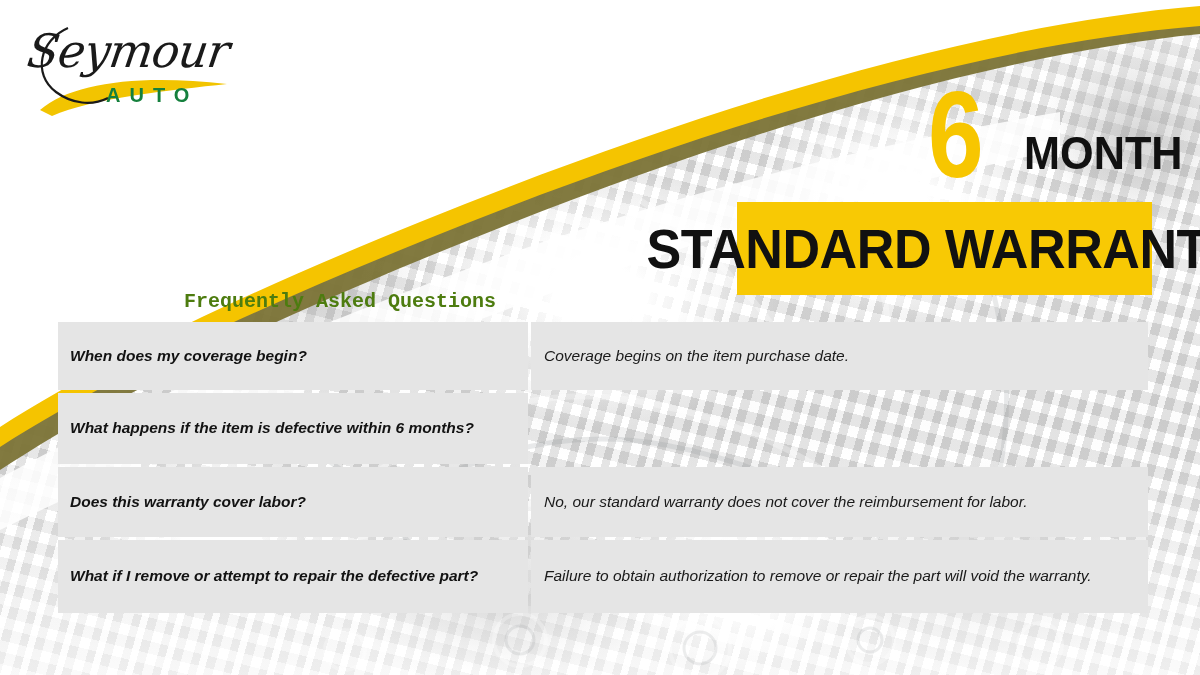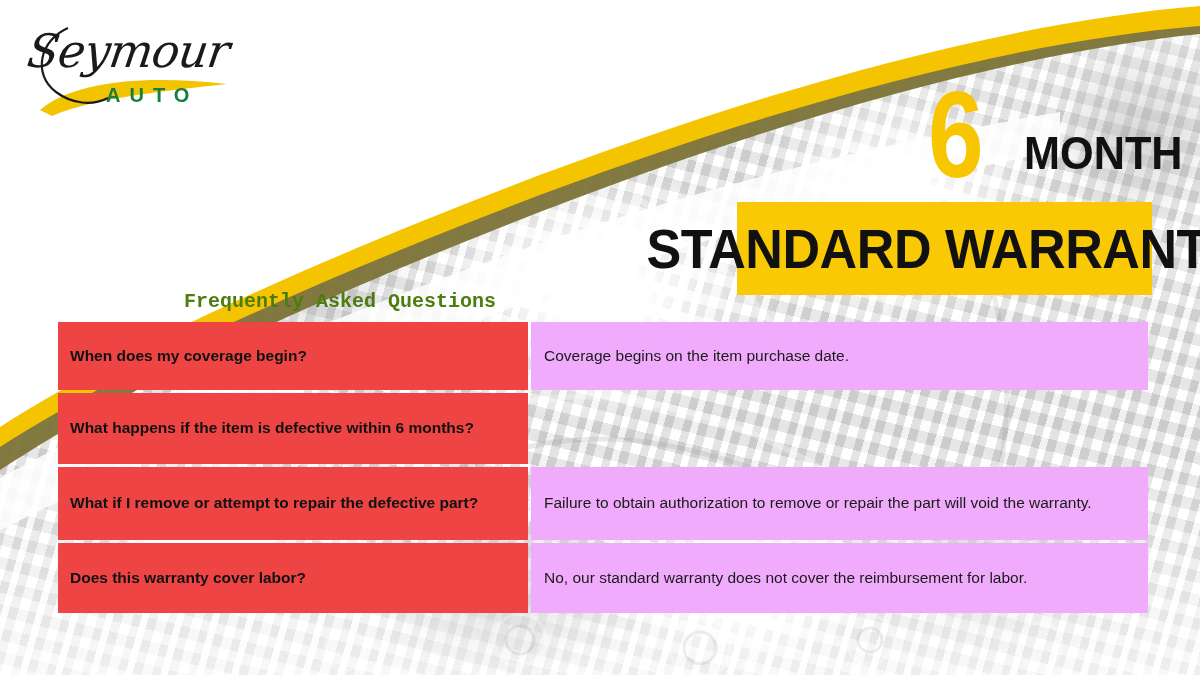--- a/index.html
+++ b/index.html
@@ -164,43 +164,45 @@
     flex-direction: column;
     gap: 3px;
   }
   .faq-row {
     display: flex;
     gap: 3px;
   }
   .q-cell {
     width: 470px;
     flex: 0 0 470px;
-    background: #ef4444;
+    background: #e5e5e5;
     color: #121212;
     font-weight: 700;
     font-size: 15.5px;
     line-height: 1.35;
     padding: 0 10px 0 12px;
     display: flex;
     align-items: center;
     box-sizing: border-box;
+    font-style: italic;
   }
   .a-cell {
     flex: 1 1 auto;
-    background: #f0abfc;
+    background: #e5e5e5;
     color: #1a1a1a;
     font-weight: 400;
     font-size: 15.5px;
     line-height: 1.35;
     padding: 0 14px 0 13px;
     display: flex;
     align-items: center;
     text-align: justify;
     text-justify: inter-word;
     box-sizing: border-box;
+    font-style: italic;
   }
   .a-cell span { display: block; width: 100%; }
   .row-h1 .q-cell, .row-h1 .a-cell { height: 68px; }
   .row-h2 .q-cell, .row-h2 .a-cell { height: 71px; }
   .row-h3 .q-cell, .row-h3 .a-cell { height: 70px; }
   .row-h4 .q-cell, .row-h4 .a-cell { height: 73px; }
 </style>
 </head>
 <body>
 
@@ -268,27 +270,27 @@
   <div class="faq-table">
     <div class="faq-row row-h1">
       <div class="q-cell">When does my coverage begin?</div>
       <div class="a-cell">
           <span>Coverage begins on the item purchase date.</span>
         </div>
     </div>
     <div class="faq-row row-h2">
       <div class="q-cell">What happens if the item is defective within 6 months?</div>
     </div>
+    <div class="faq-row row-h3">
+      <div class="q-cell">Does this warranty cover labor?</div>
+      <div class="a-cell">
+          <span>No, our standard warranty does not cover the reimbursement for labor.</span>
+        </div>
+    </div>
     <div class="faq-row row-h4">
       <div class="q-cell">What if I remove or attempt to repair the defective part?</div>
       <div class="a-cell">
           <span>Failure to obtain authorization to remove or repair the part will void the warranty.</span>
         </div>
     </div>
-    <div class="faq-row row-h3">
-      <div class="q-cell">Does this warranty cover labor?</div>
-      <div class="a-cell">
-          <span>No, our standard warranty does not cover the reimbursement for labor.</span>
-        </div>
-    </div>
   </div>
 
 </div>
 
 </body></html>

